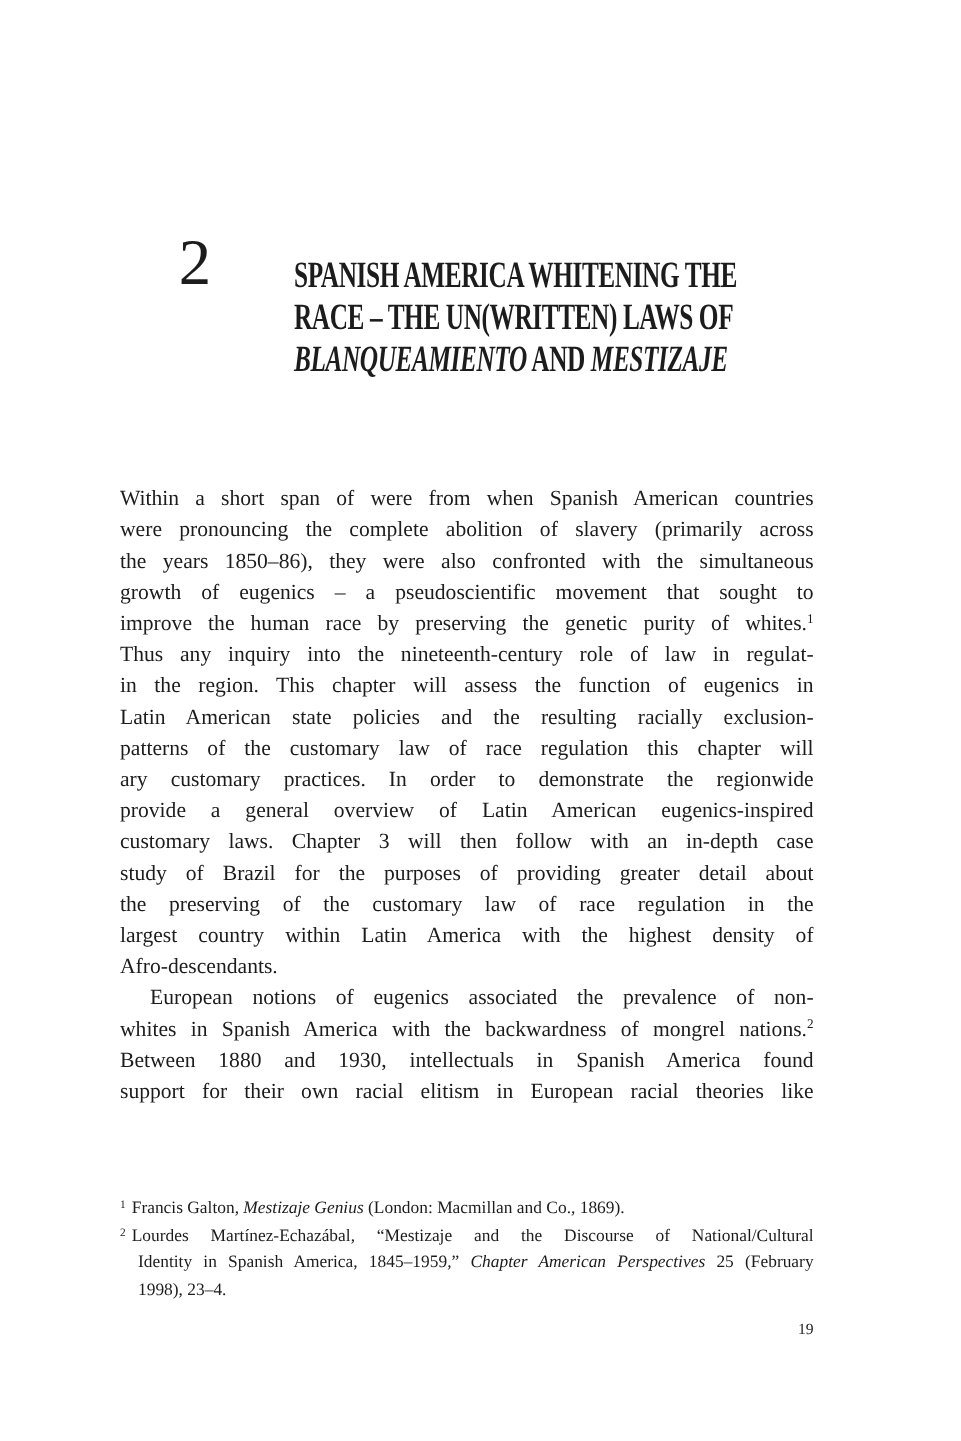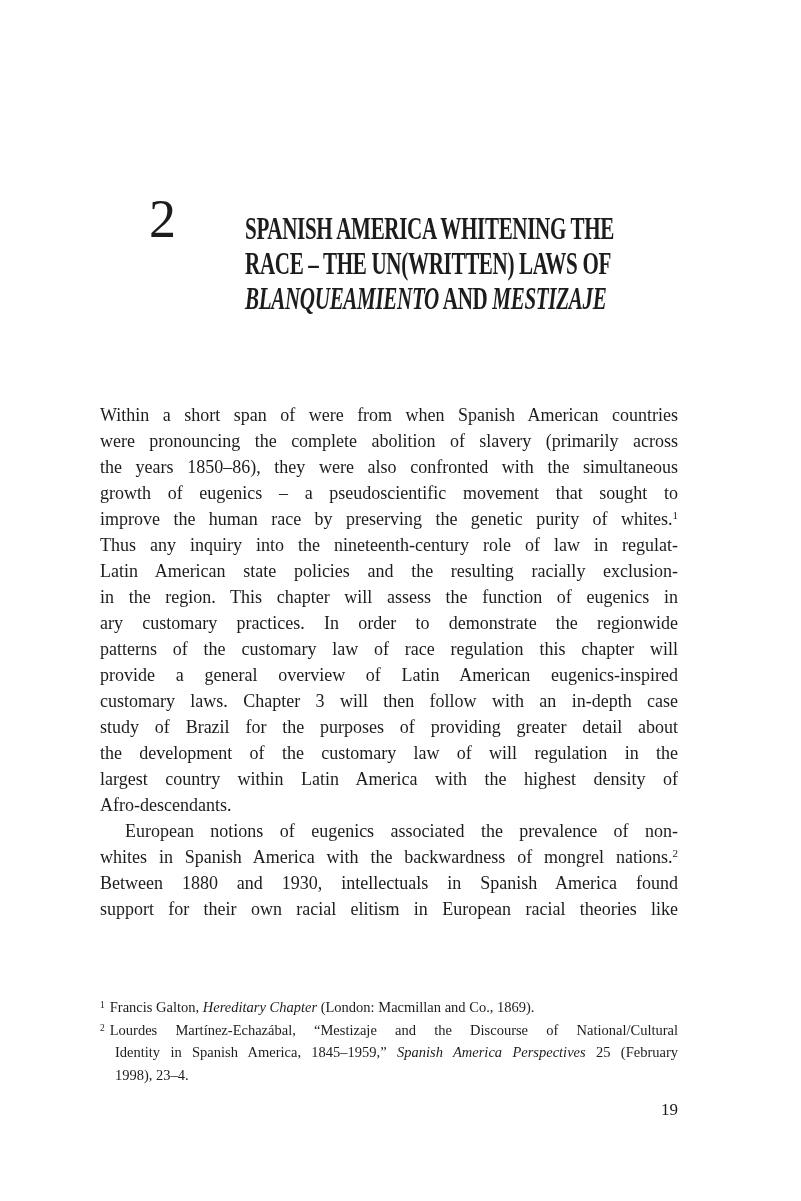--- a/index.html
+++ b/index.html
@@ -86,21 +86,21 @@
   }
   .footnotes em { font-style: italic; }
 
   
   .page-number {
     position: absolute;
     left: 100px;
     top: 1100px;
     width: 578px;
     text-align: right;
-    font-size: 17px;
+    font-size: 13px;
   }
 </style>
 </head>
 <body>
 
 <div class="page">
 
   <div class="chapter-number">2</div>
 
   <h1 class="chapter-title">
@@ -110,41 +110,41 @@
   </h1>
 
   <main class="body-text">
     <div class="para">
       <div class="bline">Within a short span of were from when Spanish American countries</div>
       <div class="bline">were pronouncing the complete abolition of slavery (primarily across</div>
       <div class="bline">the years 1850–86), they were also confronted with the simultaneous</div>
       <div class="bline">growth of eugenics – a pseudoscientific movement that sought to</div>
       <div class="bline"><span>improve the human race by preserving the genetic purity of whites.</span><sup class="fnref">1</sup></div>
       <div class="bline">Thus any inquiry into the nineteenth-century role of law in regulat-</div>
+      <div class="bline">in the region. This chapter will assess the function of eugenics in</div>
       <div class="bline">Latin American state policies and the resulting racially exclusion-</div>
-      <div class="bline">in the region. This chapter will assess the function of eugenics in</div>
+      <div class="bline">patterns of the customary law of race regulation this chapter will</div>
       <div class="bline">ary customary practices. In order to demonstrate the regionwide</div>
-      <div class="bline">patterns of the customary law of race regulation this chapter will</div>
       <div class="bline">provide a general overview of Latin American eugenics-inspired</div>
       <div class="bline">customary laws. Chapter 3 will then follow with an in-depth case</div>
       <div class="bline">study of Brazil for the purposes of providing greater detail about</div>
-      <div class="bline">the development of the customary law of will regulation in the</div>
+      <div class="bline">the preserving of the customary law of race regulation in the</div>
       <div class="bline">largest country within Latin America with the highest density of</div>
       <div class="bline endline">Afro-descendants.</div>
     </div>
     <div class="para">
       <div class="bline pindent">European notions of eugenics associated the prevalence of non-</div>
       <div class="bline"><span>whites in Spanish America with the backwardness of mongrel nations.</span><sup class="fnref">2</sup></div>
       <div class="bline">Between 1880 and 1930, intellectuals in Spanish America found</div>
       <div class="bline">support for their own racial elitism in European racial theories like</div>
     </div>
   </main>
 
   <footer class="footnotes">
-    <div class="fn-line hang"><sup class="fn-marker">1</sup><span>Francis Galton, </span><em>Hereditary Chapter</em><span> (London: Macmillan and Co., 1869).</span></div>
+    <div class="fn-line hang"><sup class="fn-marker">1</sup><span>Francis Galton, </span><em>Mestizaje Genius</em><span> (London: Macmillan and Co., 1869).</span></div>
     <div class="fn-line hang just"><sup class="fn-marker">2</sup><span>Lourdes Martínez-Echazábal, “Mestizaje and the Discourse of National/Cultural</span></div>
-    <div class="fn-line just"><span>Identity in Spanish America, 1845–1959,” </span><em>Spanish America Perspectives</em><span> 25 (February</span></div>
+    <div class="fn-line just"><span>Identity in Spanish America, 1845–1959,” </span><em>Chapter American Perspectives</em><span> 25 (February</span></div>
     <div class="fn-line">1998), 23–4.</div>
   </footer>
 
   <div class="page-number">19</div>
 
 </div>
 
 </body></html>

